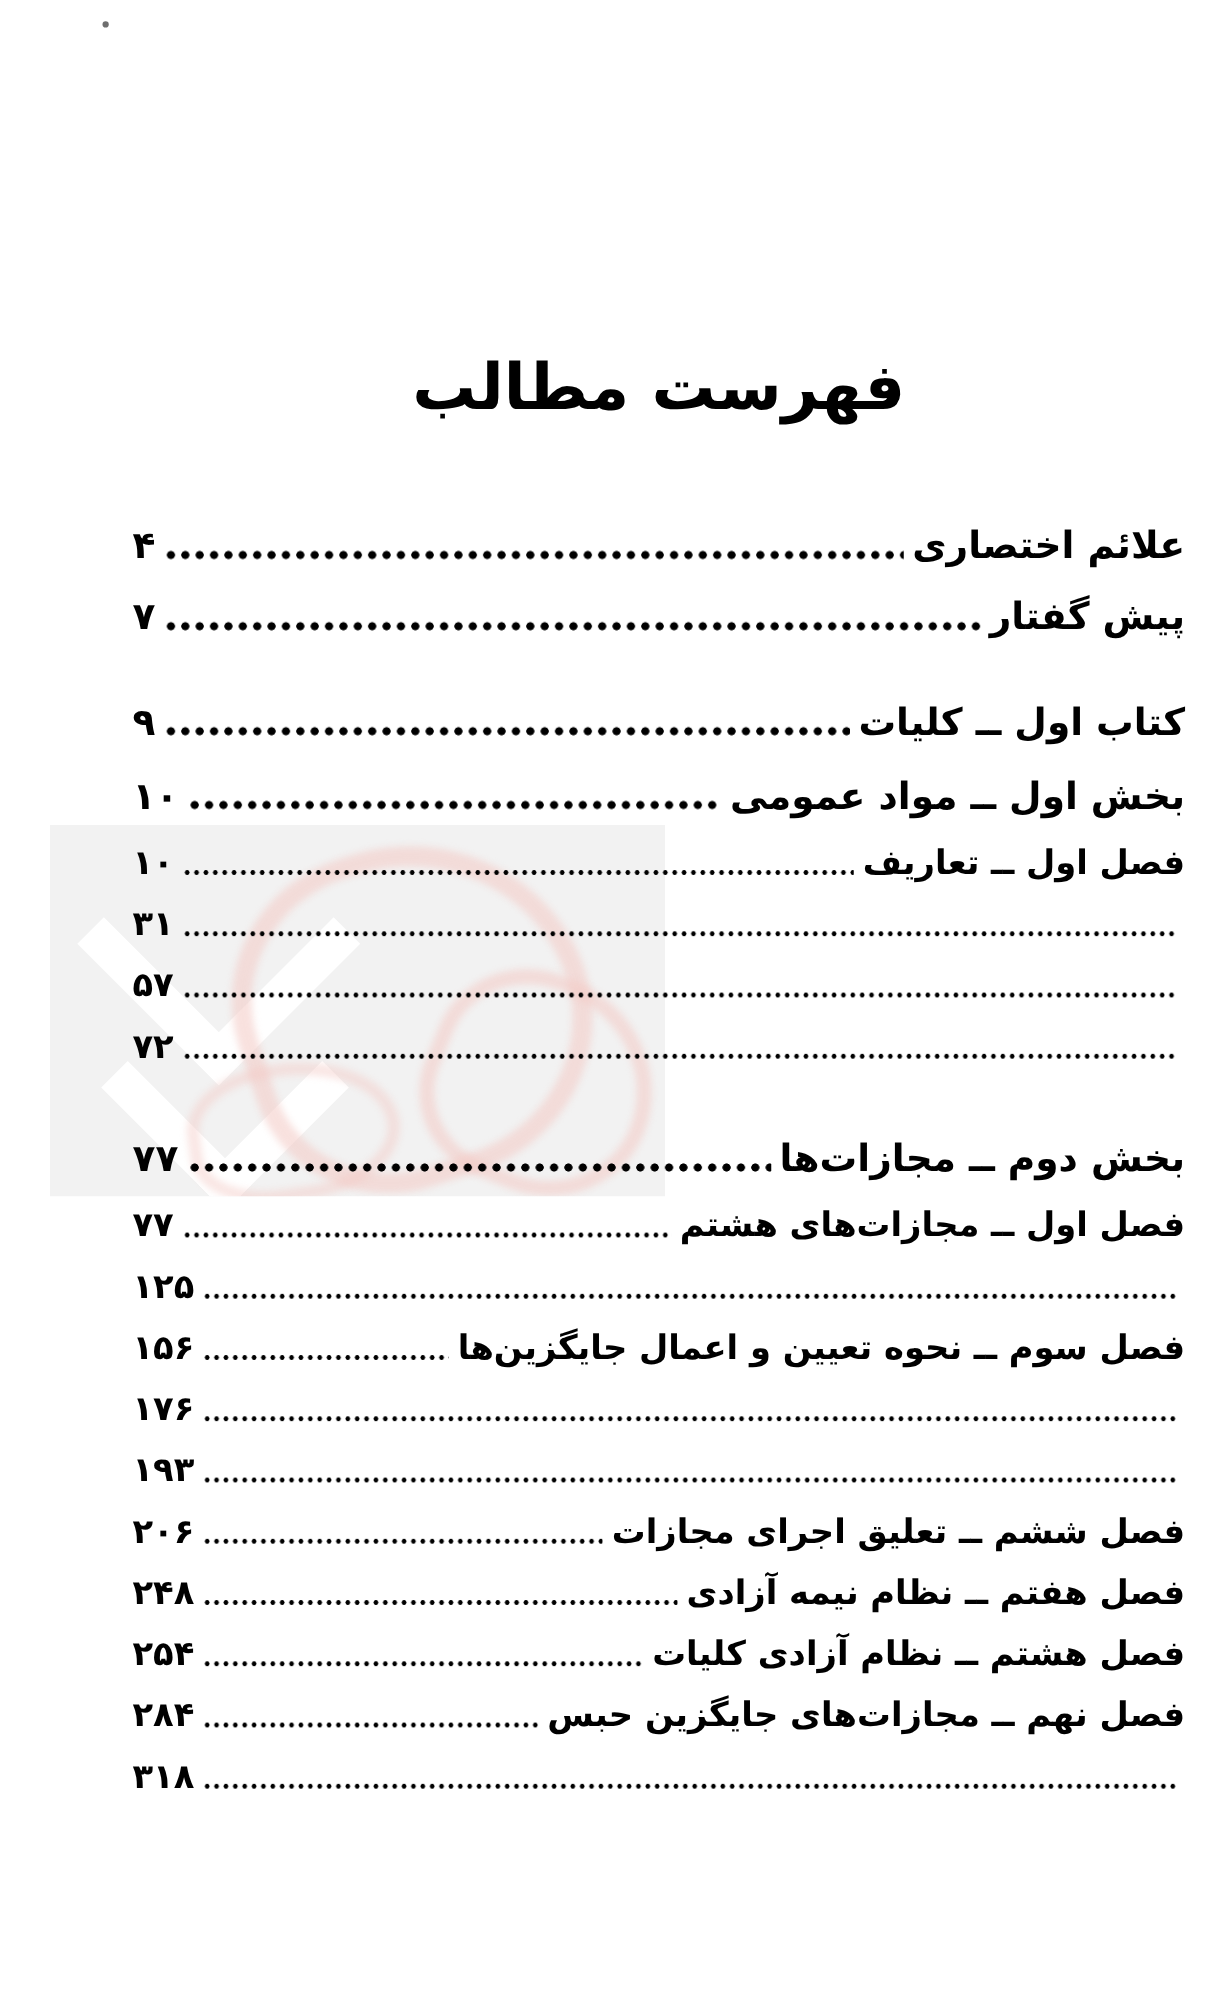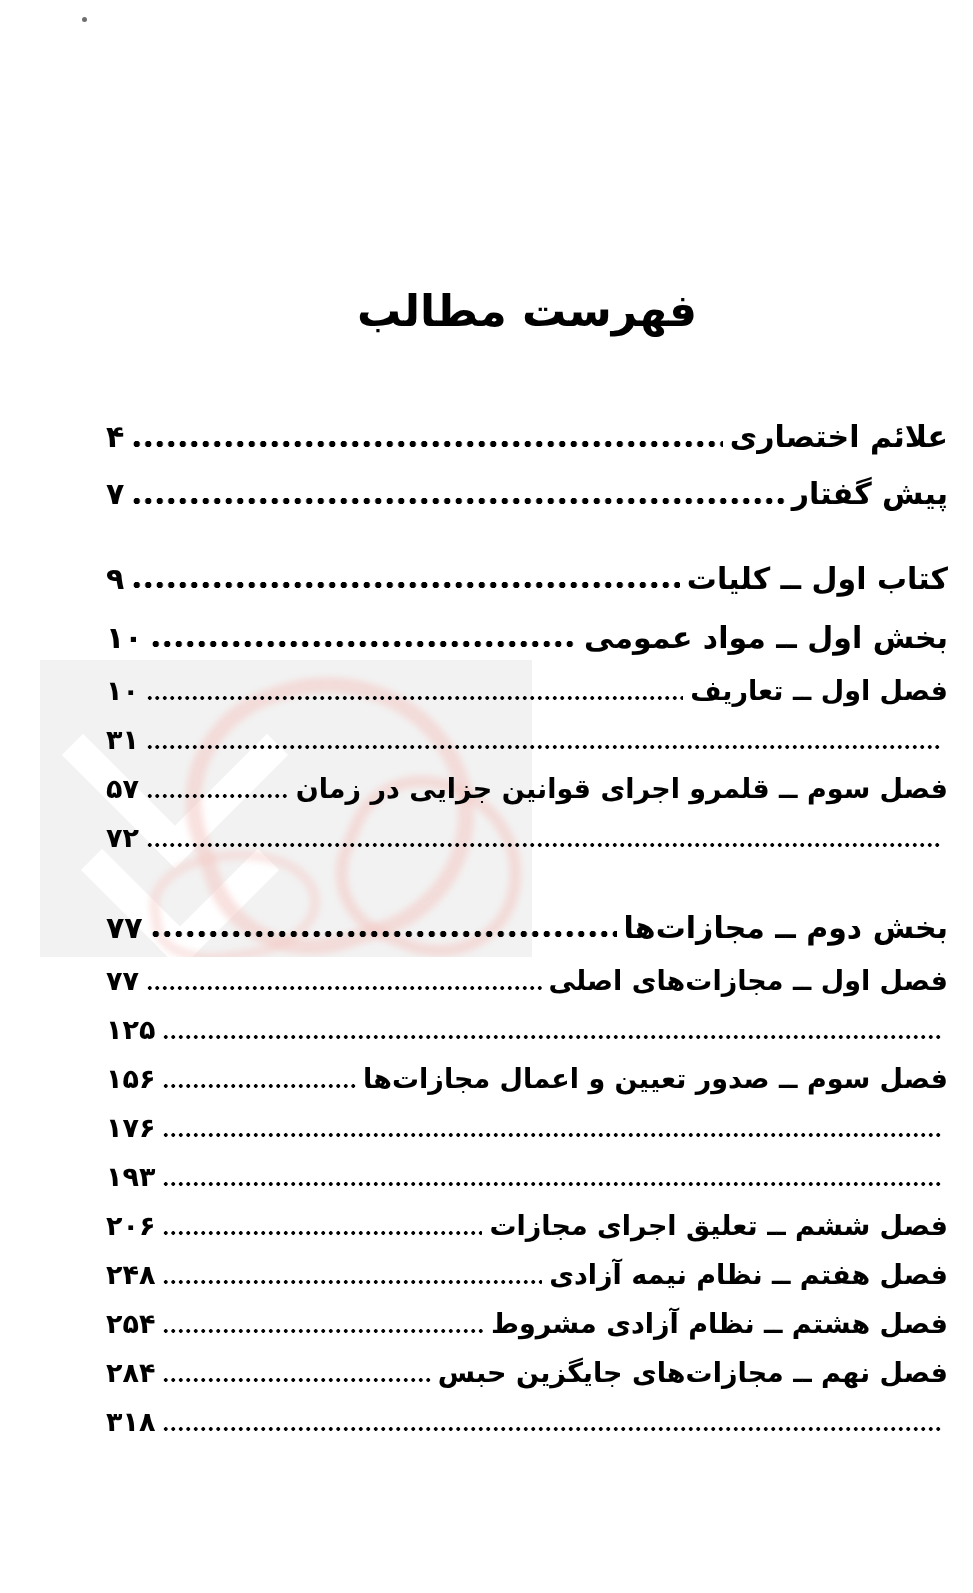--- a/index.html
+++ b/index.html
@@ -63,21 +63,21 @@
   .content {
     position: relative;
     z-index: 1;
     direction: rtl;
     margin: 0 25px 0 106px; 
   }
 
   .page-title {
     padding-top: 272px;
     text-align: center;
-    font-size: 44px;
+    font-size: 51px;
     font-weight: bold;
     line-height: 78px;
     letter-spacing: -1px;
   }
 
   .toc { margin-top: 58px; }
 
   .toc-row {
     display: flex;
     align-items: center;
@@ -153,44 +153,43 @@
       <div class="toc-row level-chapter">
     <span class="toc-title">فصل اول ــ تعاریف</span>
     <span class="leader"></span>
     <span class="toc-page">۱۰</span>
   </div>
       <div class="toc-row level-chapter">
     <span class="leader"></span>
     <span class="toc-page">۳۱</span>
   </div>
       <div class="toc-row level-chapter">
-    <span class="toc-title">فصل سوم ــ قلمرو اجرای قوانین جزایی در زمان</span>
     <span class="leader"></span>
     <span class="toc-page">۵۷</span>
   </div>
       <div class="toc-row level-chapter">
     <span class="leader"></span>
     <span class="toc-page">۷۲</span>
   </div>
       <div class="toc-row level-part">
     <span class="toc-title">بخش دوم ــ مجازات‌ها</span>
     <span class="leader"></span>
     <span class="toc-page">۷۷</span>
   </div>
       <div class="toc-row level-chapter">
-    <span class="toc-title">فصل اول ــ مجازات‌های اصلی</span>
+    <span class="toc-title">فصل اول ــ مجازات‌های هشتم</span>
     <span class="leader"></span>
     <span class="toc-page">۷۷</span>
   </div>
       <div class="toc-row level-chapter">
     <span class="leader"></span>
     <span class="toc-page">۱۲۵</span>
   </div>
       <div class="toc-row level-chapter">
-    <span class="toc-title">فصل سوم ــ صدور تعیین و اعمال مجازات‌ها</span>
+    <span class="toc-title">فصل سوم ــ نحوه تعیین و اعمال جایگزین‌ها</span>
     <span class="leader"></span>
     <span class="toc-page">۱۵۶</span>
   </div>
       <div class="toc-row level-chapter">
     <span class="leader"></span>
     <span class="toc-page">۱۷۶</span>
   </div>
       <div class="toc-row level-chapter">
     <span class="leader"></span>
     <span class="toc-page">۱۹۳</span>
@@ -199,21 +198,21 @@
     <span class="toc-title">فصل ششم ــ تعلیق اجرای مجازات</span>
     <span class="leader"></span>
     <span class="toc-page">۲۰۶</span>
   </div>
       <div class="toc-row level-chapter">
     <span class="toc-title">فصل هفتم ــ نظام نیمه آزادی</span>
     <span class="leader"></span>
     <span class="toc-page">۲۴۸</span>
   </div>
       <div class="toc-row level-chapter">
-    <span class="toc-title">فصل هشتم ــ نظام آزادی مشروط</span>
+    <span class="toc-title">فصل هشتم ــ نظام آزادی کلیات</span>
     <span class="leader"></span>
     <span class="toc-page">۲۵۴</span>
   </div>
       <div class="toc-row level-chapter">
     <span class="toc-title">فصل نهم ــ مجازات‌های جایگزین حبس</span>
     <span class="leader"></span>
     <span class="toc-page">۲۸۴</span>
   </div>
       <div class="toc-row level-chapter">
     <span class="leader"></span>

